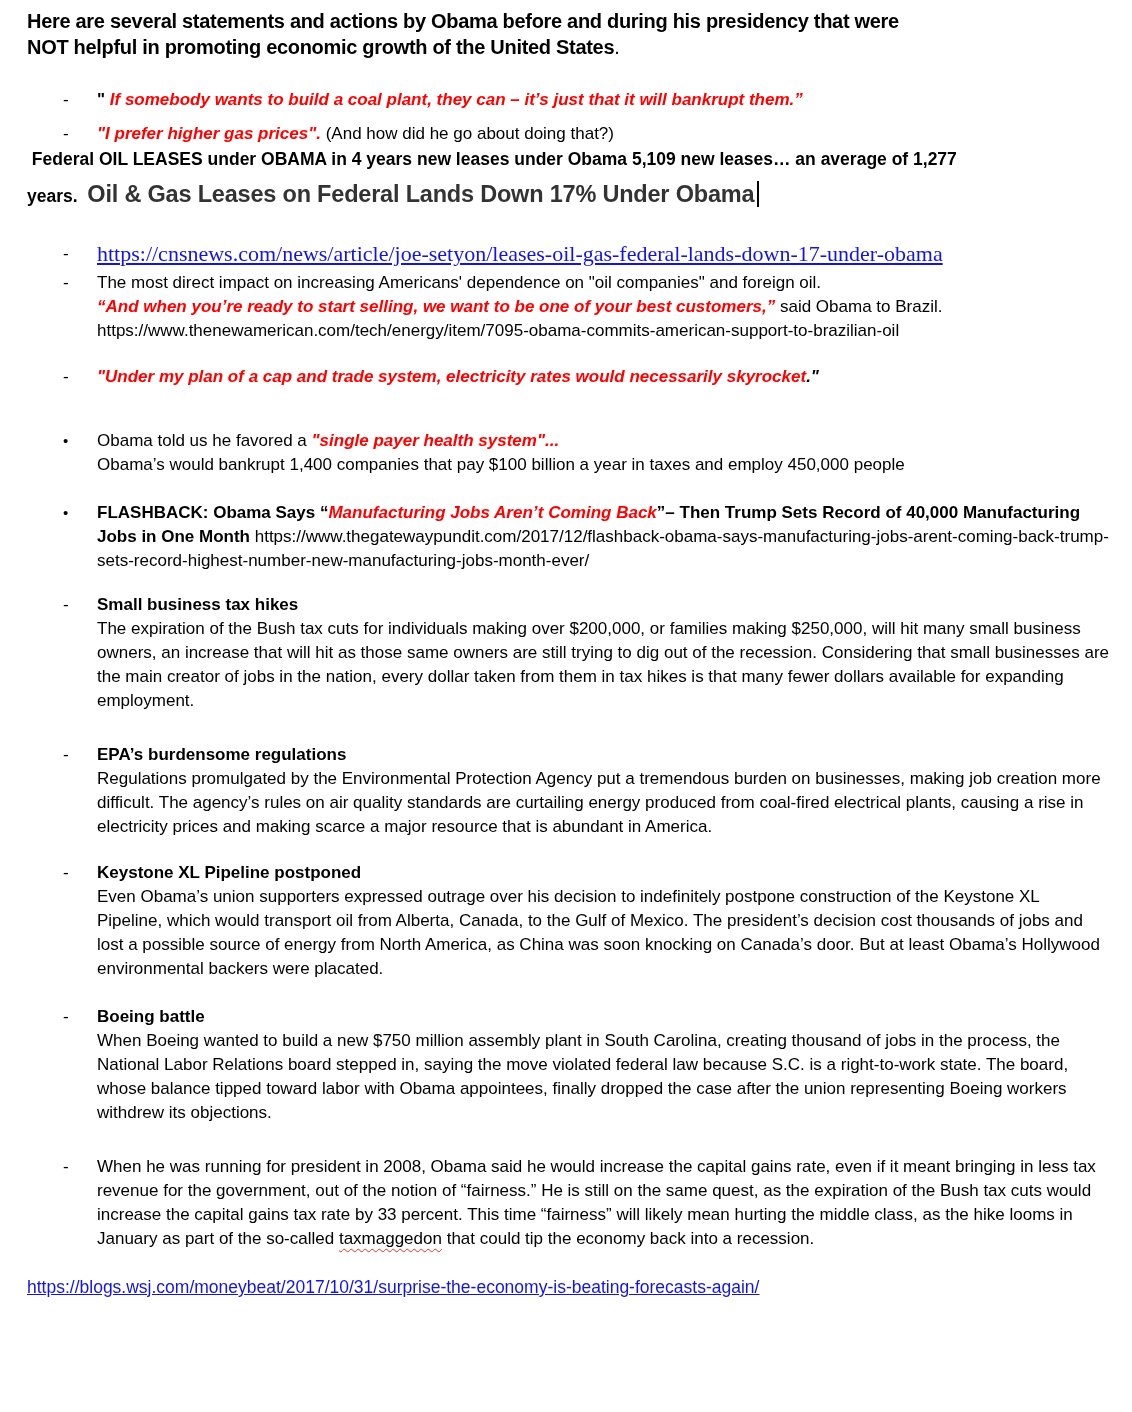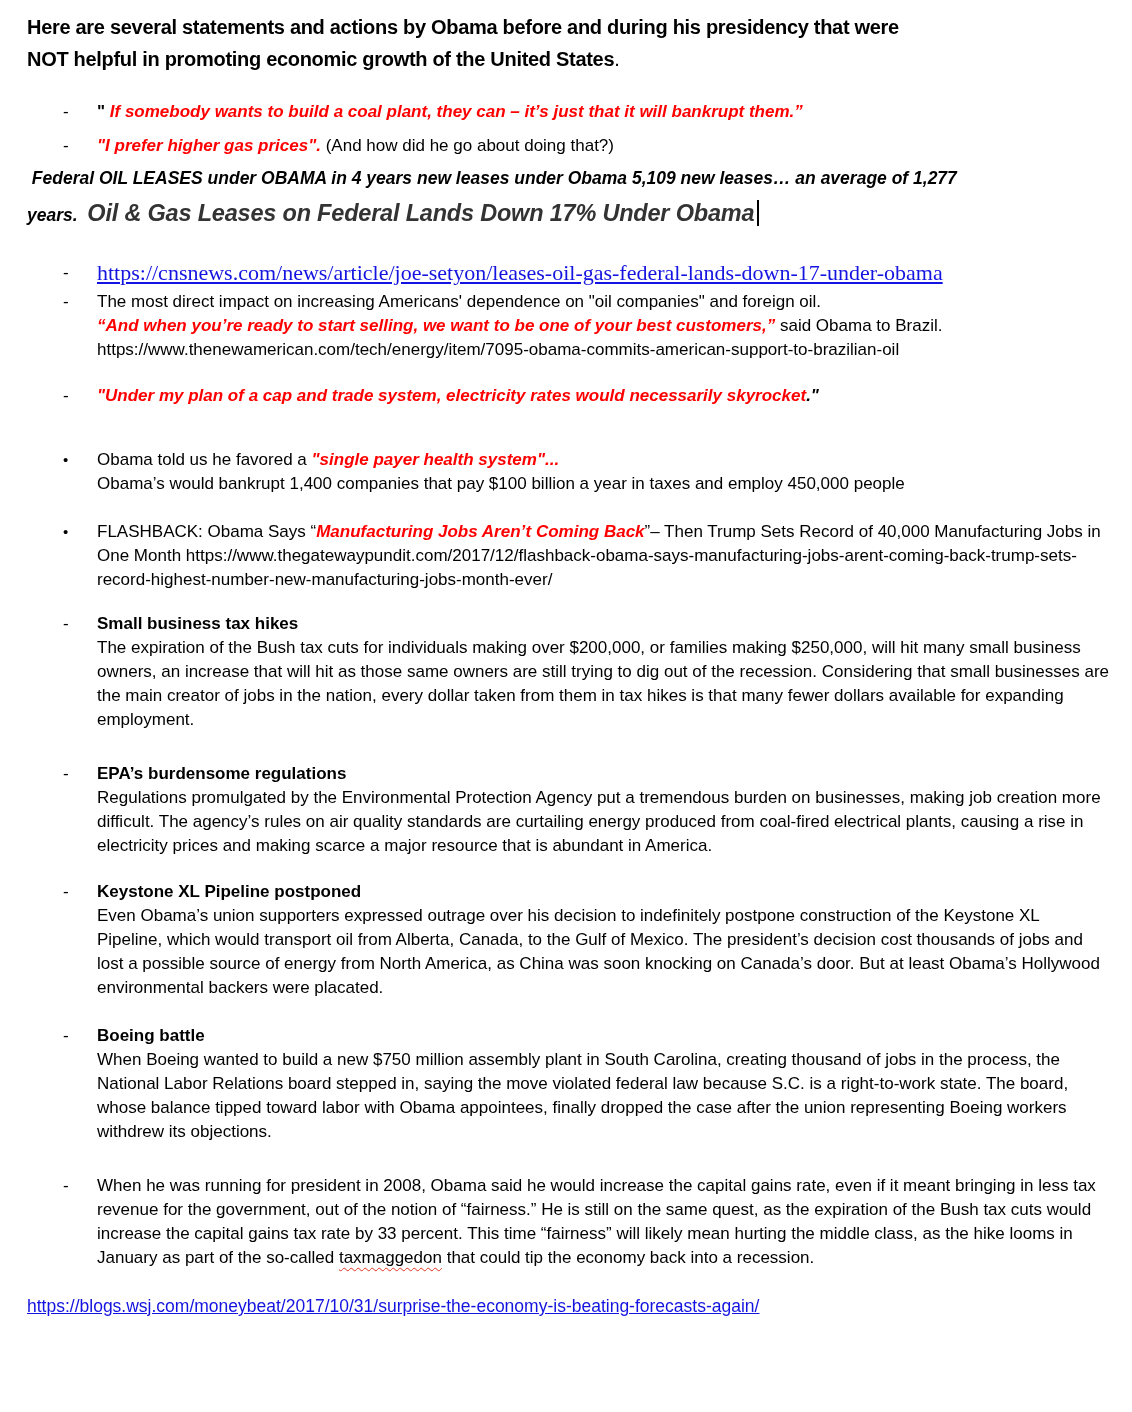--- a/index.html
+++ b/index.html
@@ -21,45 +21,45 @@
   .page { padding: 8px 20px 0 27px; }
 
   .doc-heading {
     font-weight: bold;
     font-size: 20px;
     line-height: 26px;
     letter-spacing: -0.3px;
     margin: 0;
     white-space: nowrap;
   }
-  .doc-heading .hline { display: block; margin-top: 6px; }
+  .doc-heading .hline { display: block; }
   .normal-weight { font-weight: normal; }
 
   
   .bullet {
     display: flex;
     align-items: flex-start;
     margin-left: 36px;
   }
   .marker {
     flex: 0 0 34px;
     width: 34px;
   }
   .marker.dot { font-size: 15px; }
   .bcontent { flex: 1 1 auto; max-width: 1012px; }
 
   .redq { color: var(--red); font-weight: bold; font-style: italic; }
   .bq   { font-weight: bold; }
   .bqi  { font-weight: bold; font-style: italic; }
-  .bold { font-weight: normal; }
+  .bold { font-weight: bold; }
 
   
   .b1  { margin-top: 28px; }
   .b2  { margin-top: 10px; }
-  .oil { margin-top: 8px; font-style: italic; }
+  .oil { margin-top: 1px; }
   .b3  { margin-top: 20px; }
   .b4  { margin-top: 2px; }
   .b5  { margin-top: 22px; }
   .b6  { margin-top: 40px; }
   .b7  { margin-top: 24px; }
   .b8  { margin-top: 20px; }
   .b9  { margin-top: 30px; }
   .b10 { margin-top: 22px; }
   .b11 { margin-top: 24px; }
   .b12 { margin-top: 30px; }

